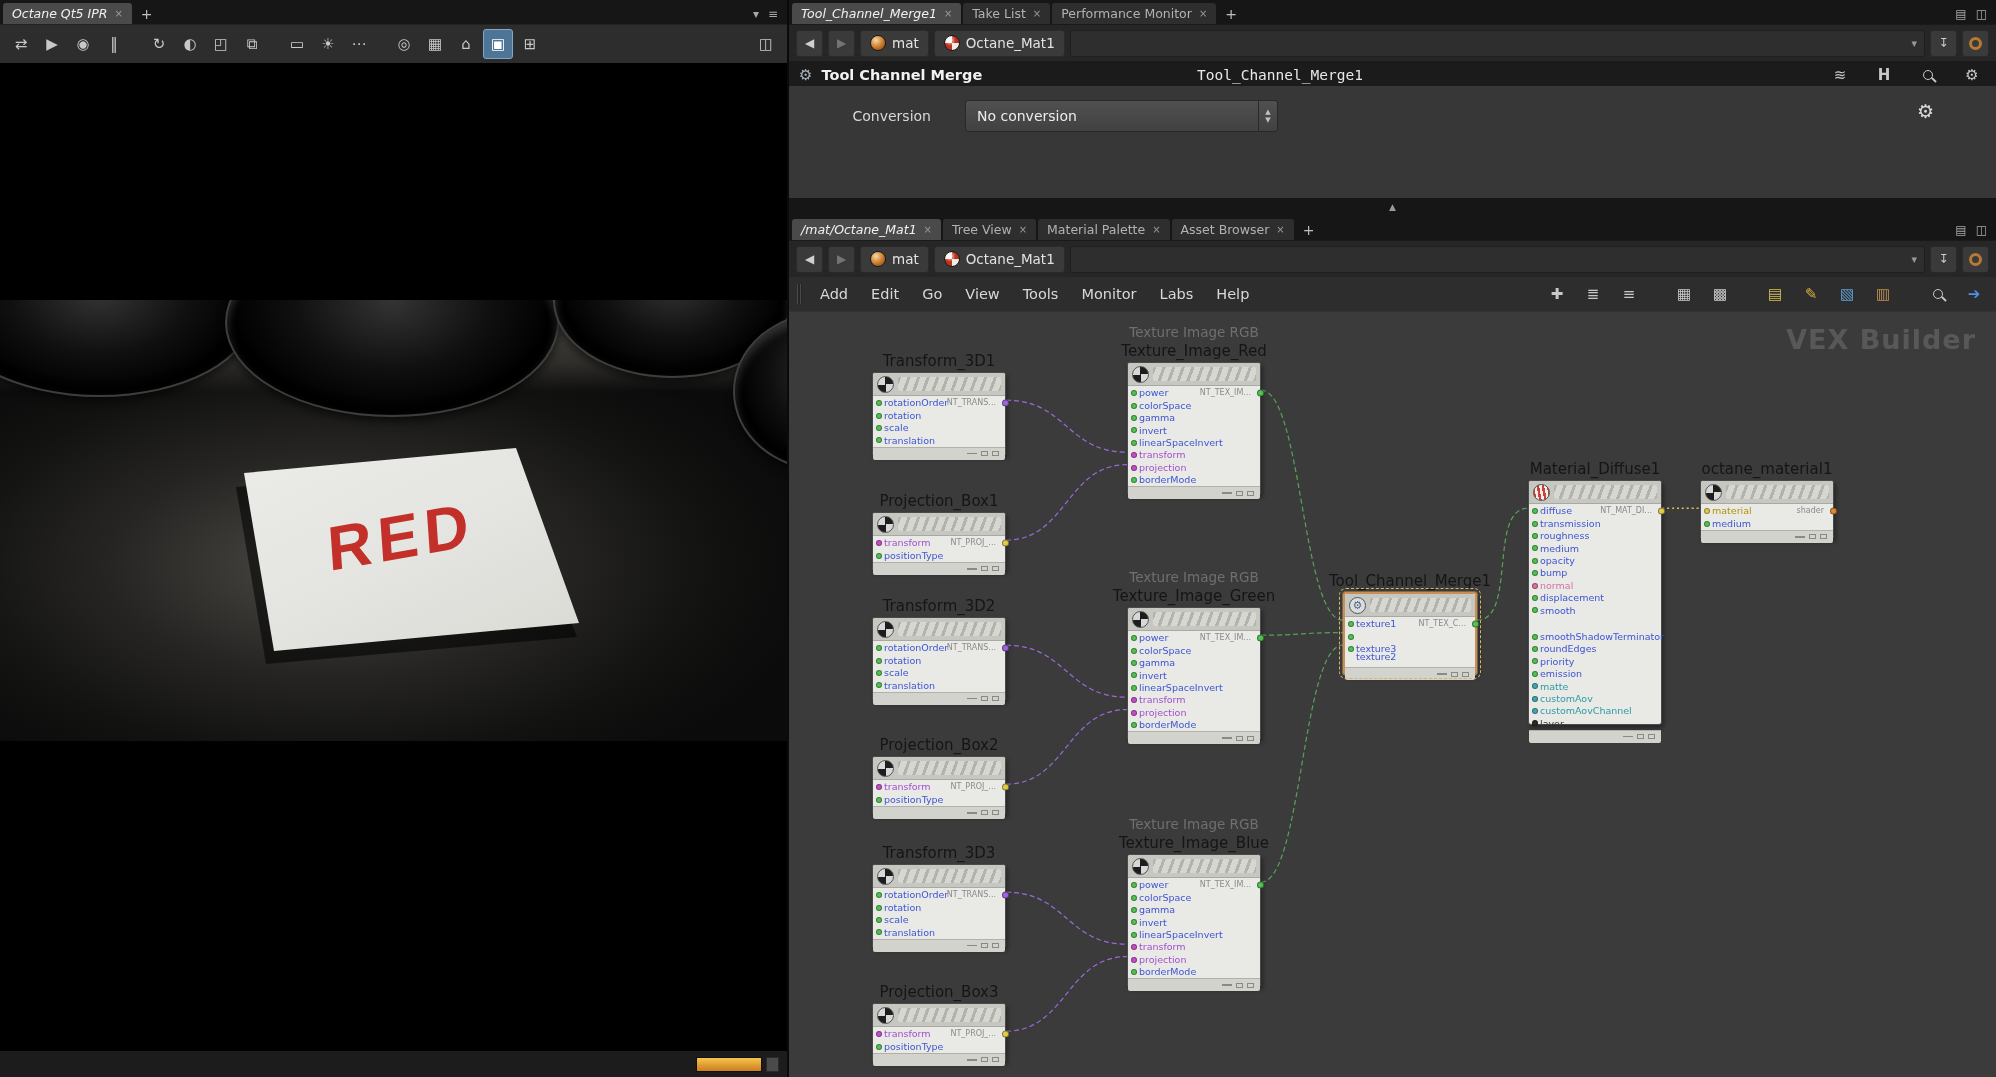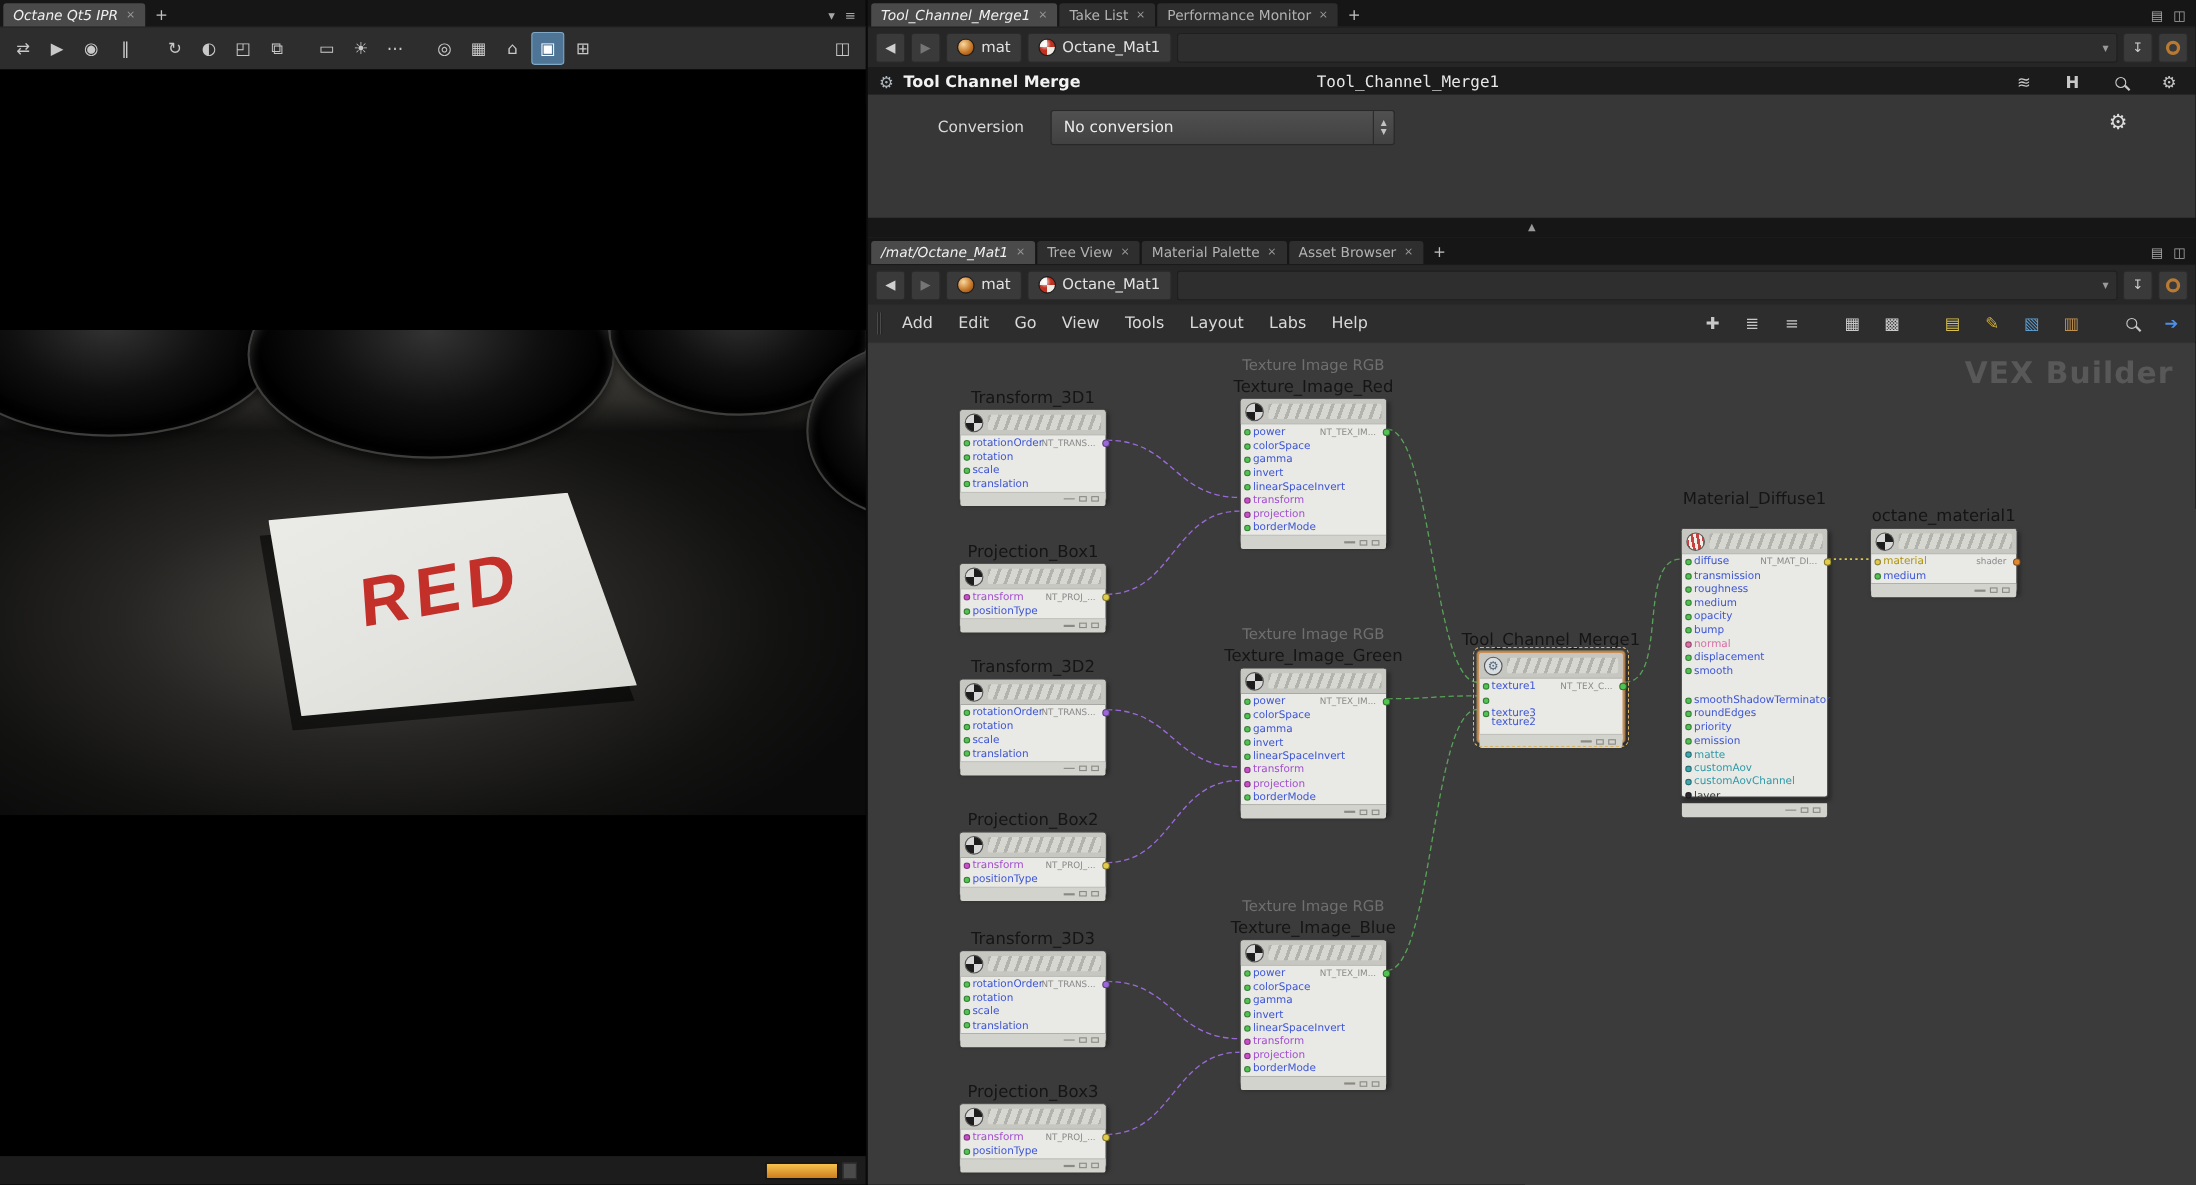--- a/index.html
+++ b/index.html
@@ -82,21 +82,21 @@
   #top-right{position:absolute;left:0;top:0;right:0;height:198px;}
   #param-header{height:28px;background:#1b1b1b;display:flex;align-items:center;padding:0 10px;position:relative;}
   #param-header .ph-icon{font-size:15px;color:#aeb6be;}
   #param-header .ph-label{font-weight:bold;color:#f2f2f2;font-size:14.5px;margin-left:9px;}
   #param-header .ph-name{position:absolute;left:408px;color:#e8e8e8;font-size:14.5px;
       font-family:"DejaVu Sans Mono",monospace;}
   .ph-right{margin-left:auto;display:flex;align-items:center;gap:16px;color:#c4c4c4;font-size:14px;}
   #param-body{position:absolute;left:0;top:86px;right:0;bottom:0;background:#373737;}
   #conversion-row{display:flex;align-items:center;margin-top:14px;}
   #conversion-label{width:142px;text-align:right;color:#d9d9d9;font-size:14px;}
-  #conversion-dd{margin-left:24px;width:300px;height:30px;background:linear-gradient(#505050,#414141);
+  #conversion-dd{margin-left:34px;width:300px;height:30px;background:linear-gradient(#505050,#414141);
       border:1px solid #282828;border-radius:3px;display:flex;align-items:center;color:#ececec;
       font-size:14px;padding-left:11px;}
   .dd-spin{margin-left:auto;width:18px;align-self:stretch;border-left:1px solid #2a2a2a;
       display:flex;flex-direction:column;align-items:center;justify-content:center;color:#c2c2c2;font-size:7px;line-height:8px;}
   #octane-gear{position:absolute;right:62px;top:14px;font-size:19px;color:#dcdcdc;}
   #splitter{position:absolute;left:0;top:198px;right:0;height:18px;background:#161616;
       display:flex;align-items:center;justify-content:center;color:#9a9a9a;font-size:9px;}
   #bottom-right{position:absolute;left:0;top:216px;right:0;bottom:0;}
   #net-canvas{position:absolute;left:0;top:96px;right:0;bottom:0;background:#3b3b3b;overflow:hidden;}
   #watermark{position:absolute;top:12px;right:20px;font-size:27px;font-weight:bold;letter-spacing:1px;
@@ -350,21 +350,21 @@
         </div>
       </div>
     <div class="menubar">
       <span class="menu-grip"></span>
       <span id="br-menus" style="display:flex;align-items:center;gap:1px;">
           <span class="menu-item">Add</span>
           <span class="menu-item">Edit</span>
           <span class="menu-item">Go</span>
           <span class="menu-item">View</span>
           <span class="menu-item">Tools</span>
-          <span class="menu-item">Layout</span>
+          <span class="menu-item">Monitor</span>
           <span class="menu-item">Labs</span>
           <span class="menu-item">Help</span>
         </span>
       <span class="toolbar-right" id="br-tools" style="gap:8px;align-items:center;display:flex;">
           <div class="tool-btn">
             <span>✚</span>
           </div>
           <div class="tool-btn">
             <span>≣</span>
           </div>
@@ -752,21 +752,21 @@
                 <span class="row-dot" style="background: rgb(82, 194, 82);"></span>
                 <span style="color: rgb(61, 85, 212);">texture3</span>
               </div>
             </div>
             <div class="node-footer">
               <span class="f-bar"></span>
               <span class="f-box"></span>
               <span class="f-box"></span>
             </div>
           </div>
-          <div class="node-title" style="left: 686px; top: 132px;">Material_Diffuse1</div>
+          <div class="node-title" style="left: 686px; top: 148px;">Material_Diffuse1</div>
           <div class="node" style="left: 739px; top: 168px; height: 244.8px;">
             <div class="node-header">
               <span class="node-icon icon-stripes-red"></span>
               <span class="node-stripes"></span>
             </div>
             <div class="node-rows">
               <div class="node-row" style="height: 12.4px;">
                 <span class="row-dot" style="background: rgb(82, 194, 82);"></span>
                 <span style="color: rgb(61, 85, 212);">diffuse</span>
                 <span class="row-type">NT_MAT_DI...</span>

